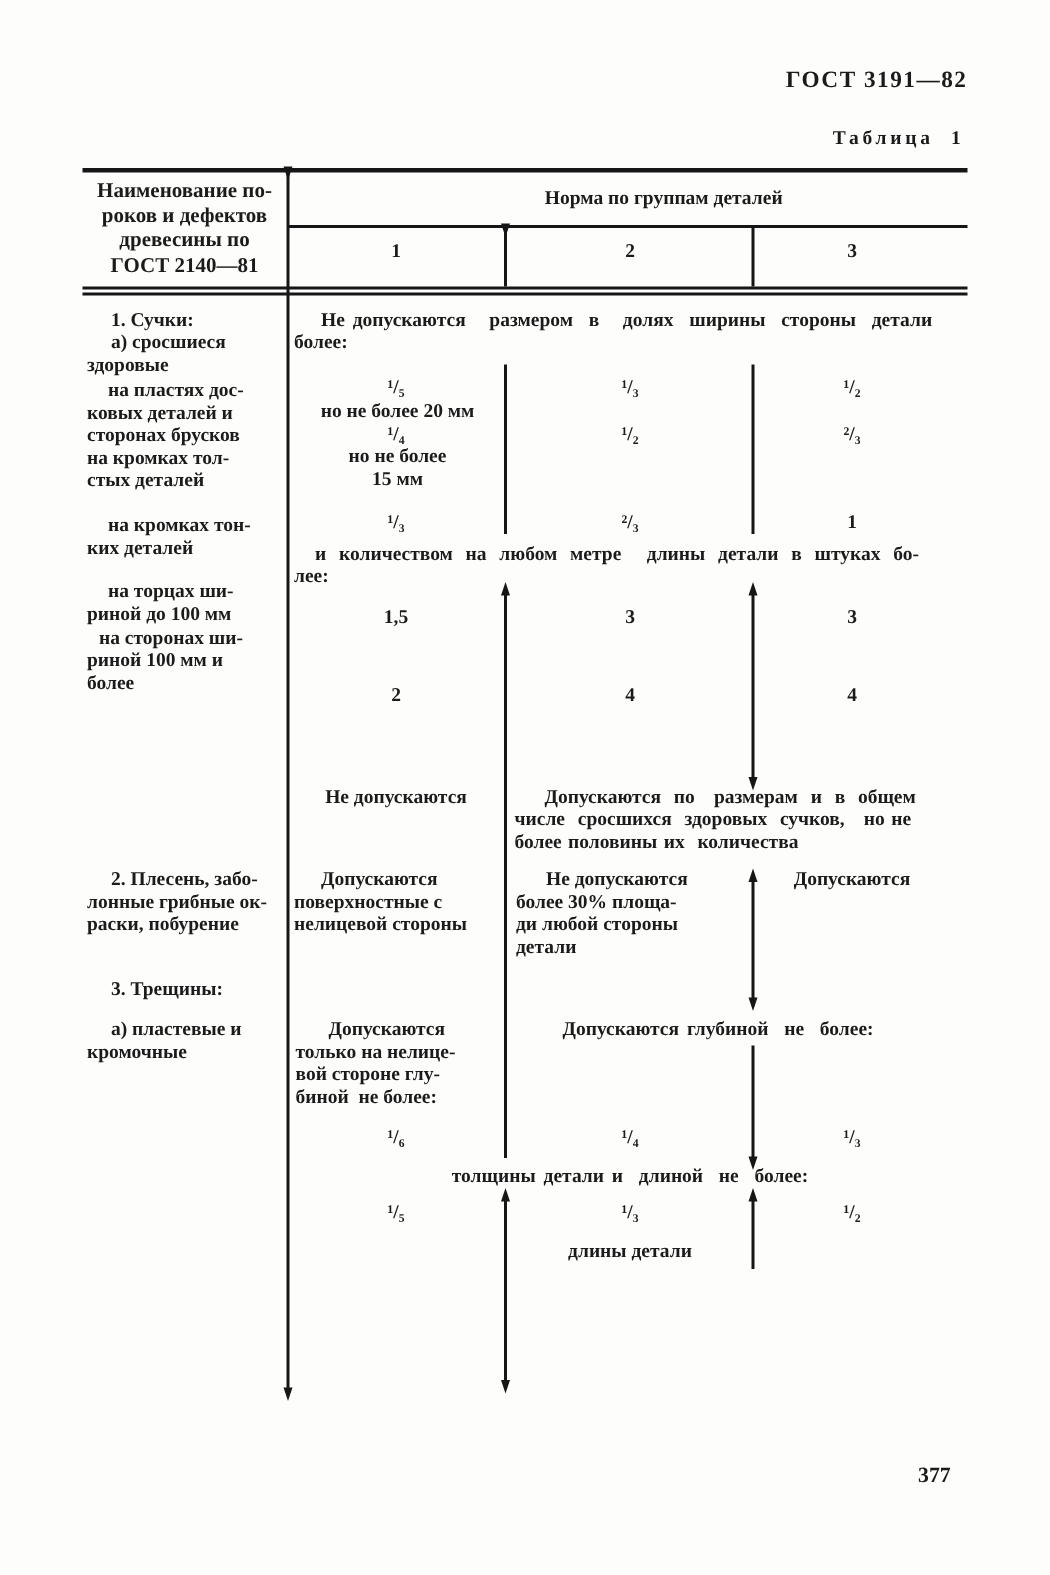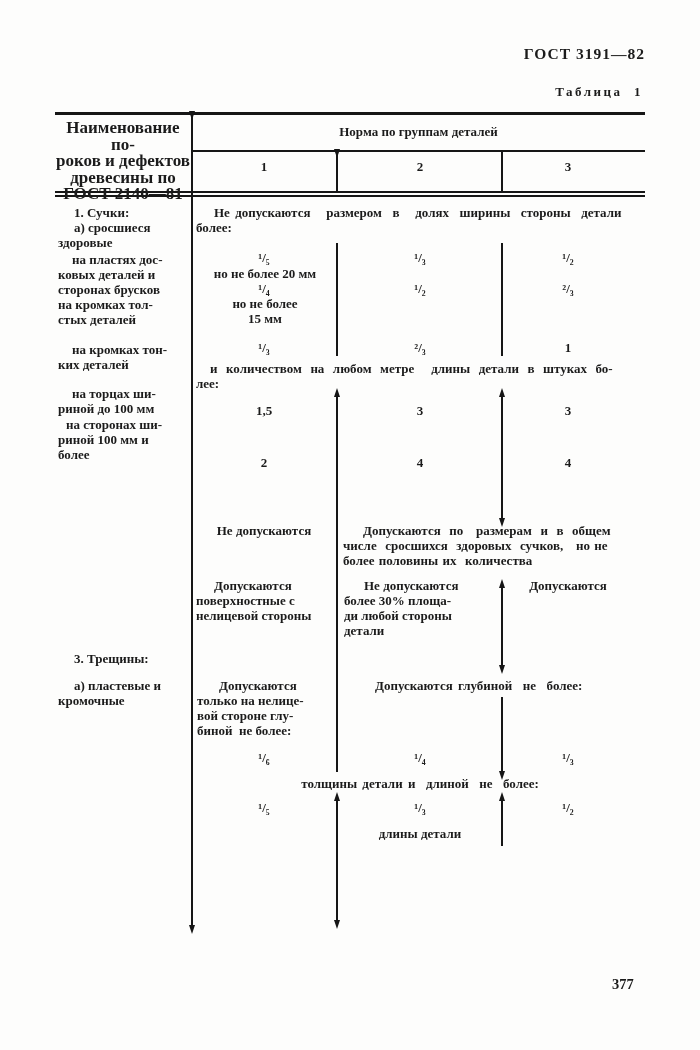--- a/index.html
+++ b/index.html
@@ -19,21 +19,21 @@
     border-left:3.5px solid transparent;border-right:3.5px solid transparent;
     border-bottom:9px solid #161616;}
   .td::before{content:"";position:absolute;top:-1px;left:-2.5px;
     border-left:3.5px solid transparent;border-right:3.5px solid transparent;
     border-top:9px solid #161616;}
   .bd::after{content:"";position:absolute;bottom:-8px;left:-2.5px;
     border-left:3.5px solid transparent;border-right:3.5px solid transparent;
     border-top:9px solid #161616;}
   .doc-number{font-size:15.5px;letter-spacing:1px;}
   .caption{letter-spacing:2.5px;}
-  .hdr{font-size:17px;line-height:16.5px;}
+  .hdr{font-size:14px;line-height:16.5px;}
   .ws2{word-spacing:2px;}
   .ws1{word-spacing:1px;}
   .ind14{text-indent:14px;}
   .ind8{text-indent:8px;}
   .ind16{text-indent:16px;}
   .ind18{text-indent:18px;}
   .ind20{text-indent:20px;}
   .ind22{text-indent:22px;}
   .pagenum{font-size:14.5px;}
 </style>
@@ -59,40 +59,43 @@
   <div class="vseg tt bd" style="left:501px;top:396px;height:123px;"></div>
   <div class="vseg tt bd" style="left:501px;top:587px;height:79px;"></div>
   <div class="vseg bd" style="left:501px;top:697px;height:75px;"></div>
   <div class="vseg tt bd" style="left:336px;top:800px;height:121px;"></div>
   <div class="vseg tt" style="left:501px;top:800px;height:46px;"></div>
 
   <div class="t pl c hdr" style="left:54px;top:120px;width:138px;">Наименование по-
 роков и дефектов
 древесины по
 ГОСТ 2140—81</div>
-  <div class="t c" style="left:192px;top:124px;width:453px;">Норма по группам деталей</div>
+  <div class="t c" style="left:192px;top:124px;width:453px;padding-left:24px;">Норма по группам деталей</div>
   <div class="t c" style="left:214px;top:159px;width:100px;">1</div>
   <div class="t c" style="left:370px;top:159px;width:100px;">2</div>
   <div class="t c" style="left:518px;top:159px;width:100px;">3</div>
 
   <div class="t ind16" style="left:58px;top:205px;">1. Сучки:</div>
   <div class="t ind16" style="left:58px;top:220px;">а) сросшиеся
 здоровые</div>
   <div class="t ind14" style="left:58px;top:252px;">на пластях дос-
 ковых деталей и
 сторонах брусков
 на кромках тол-
 стых деталей</div>
   <div class="t ind14" style="left:58px;top:342px;">на кромках тон-
 ких деталей</div>
   <div class="t ind14" style="left:58px;top:386px;">на торцах ши-
 риной до 100 мм</div>
   <div class="t ind8" style="left:58px;top:417px;">на сторонах ши-
 риной 100 мм и
 более</div>
+  <div class="t ind16" style="left:58px;top:578px;">2. Плесень, забо-
+лонные грибные ок-
+раски, побурение</div>
   <div class="t ind16" style="left:58px;top:651px;">3. Трещины:</div>
   <div class="t ind16" style="left:58px;top:678px;">а) пластевые и
 кромочные</div>
 
   <div class="t ind18 ws2" style="left:196px;top:205px;">Не допускаются   размером  в   долях  ширины  стороны  детали
 более:</div>
   <div class="t c" style="left:214px;top:250px;width:100px;">¹/₅</div>
   <div class="t c" style="left:370px;top:250px;width:100px;">¹/₃</div>
   <div class="t c" style="left:518px;top:250px;width:100px;">¹/₂</div>
   <div class="t c" style="left:205px;top:266px;width:120px;">но не более 20 мм</div>

